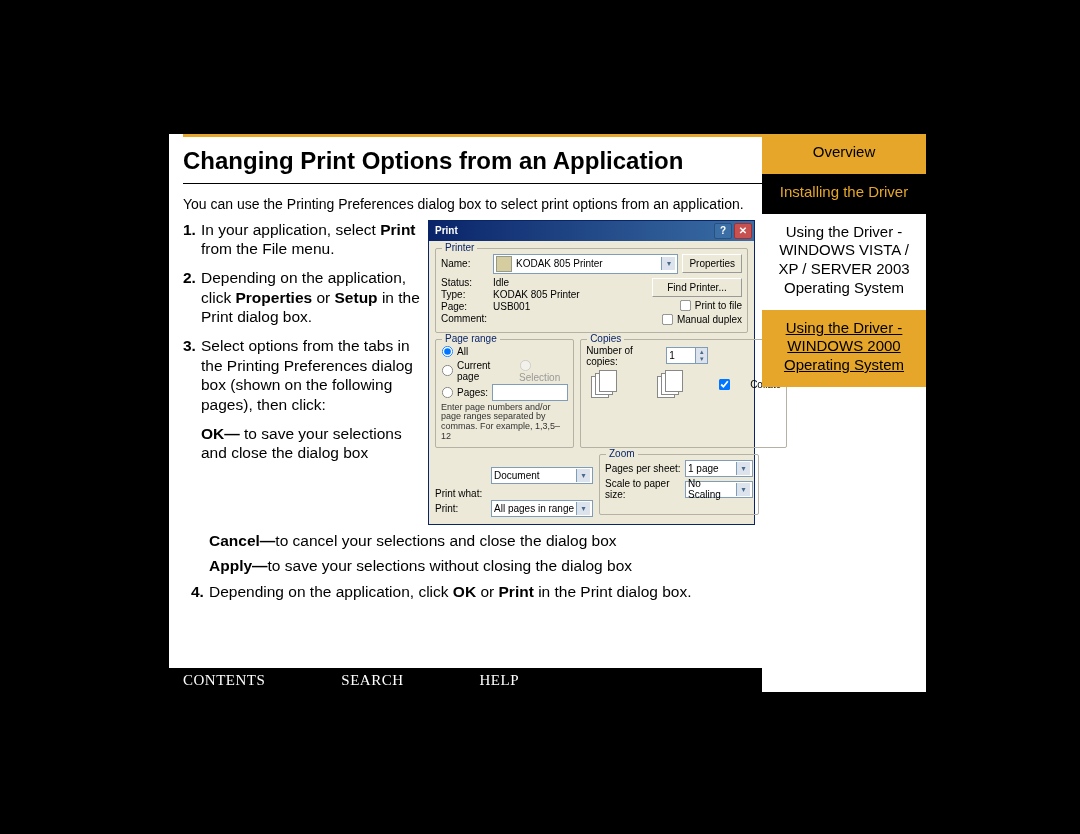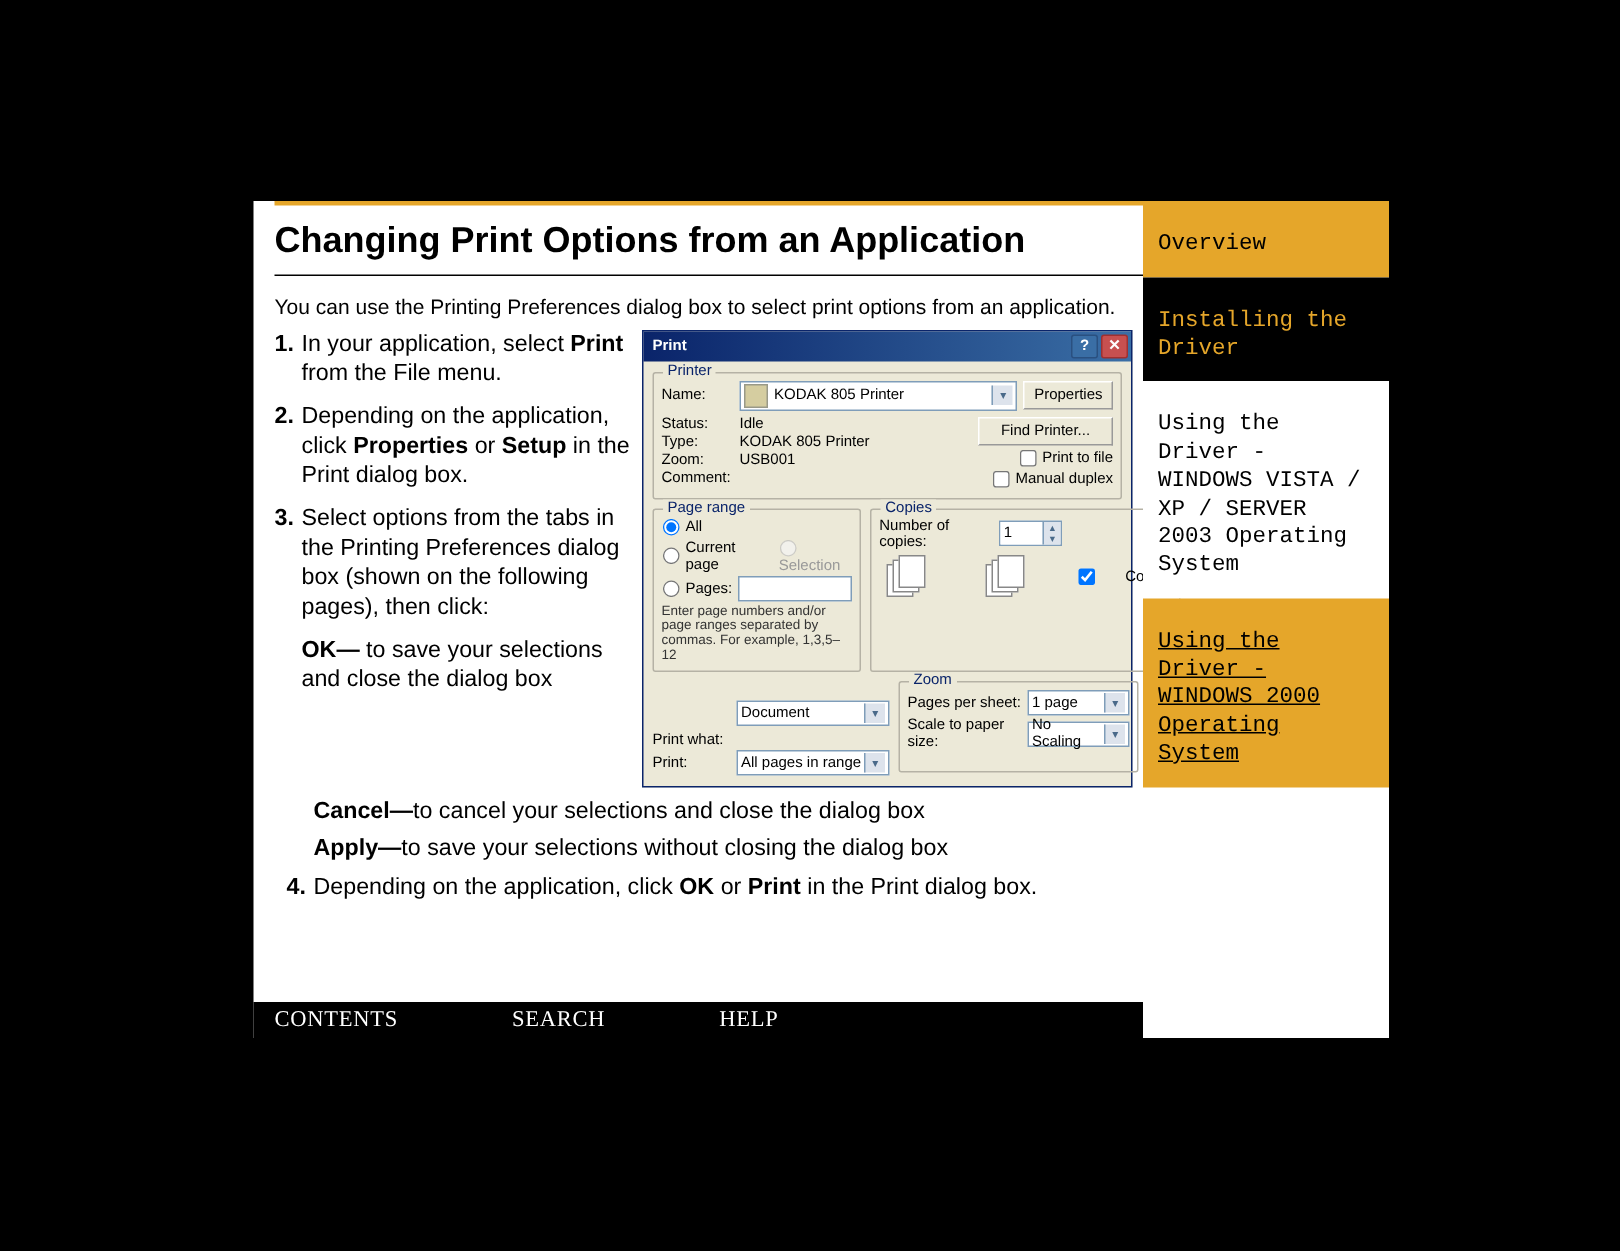--- a/index.html
+++ b/index.html
@@ -78,25 +78,26 @@
   .nav-bar span { margin-right: 40px; cursor:pointer; }
 
   
   .sidebar {
     position: absolute;
     left: 762px;
     top: 134px;
     width: 164px;
   }
   .side-item {
-    font-family: Liberation Mono, monospace;
+    font-family: Liberation Sans, sans-serif;
     font-size: 15px;
-    padding: 20px 10px 12px 10px;
+    padding: 9px 10px 12px 10px;
     line-height: 1.25;
     cursor:pointer;
+    text-align:center;
   }
   .side-yellow { background: #E5A62A; color:#000; }
   .side-black { background: #000; color: #E5A62A; }
   .side-white { background: #fff; color:#000; }
   .side-item.current { text-decoration: underline; }
 
   
   .print-dialog {
     width: 325px;
     border: 1px solid #0A246A;
@@ -256,21 +257,21 @@
               <div>
                 <div class="row">
                     <span class="lbl">Status:</span>
                     <span>Idle</span>
                   </div>
                 <div class="row">
                     <span class="lbl">Type:</span>
                     <span>KODAK 805 Printer</span>
                   </div>
                 <div class="row">
-                    <span class="lbl">Zoom:</span>
+                    <span class="lbl">Page:</span>
                     <span>USB001</span>
                   </div>
                 <div class="row">
                     <span class="lbl">Comment:</span>
                   </div>
               </div>
               <div style="flex:0 0 92px; text-align:right;">
                 <div style="margin:2px 0;"><span class="btn3d" style="width:76px;justify-content:center;">Find Printer...</span></div>
                 <div class="row" style="justify-content:flex-end;">
                     <input type="checkbox" style="">

